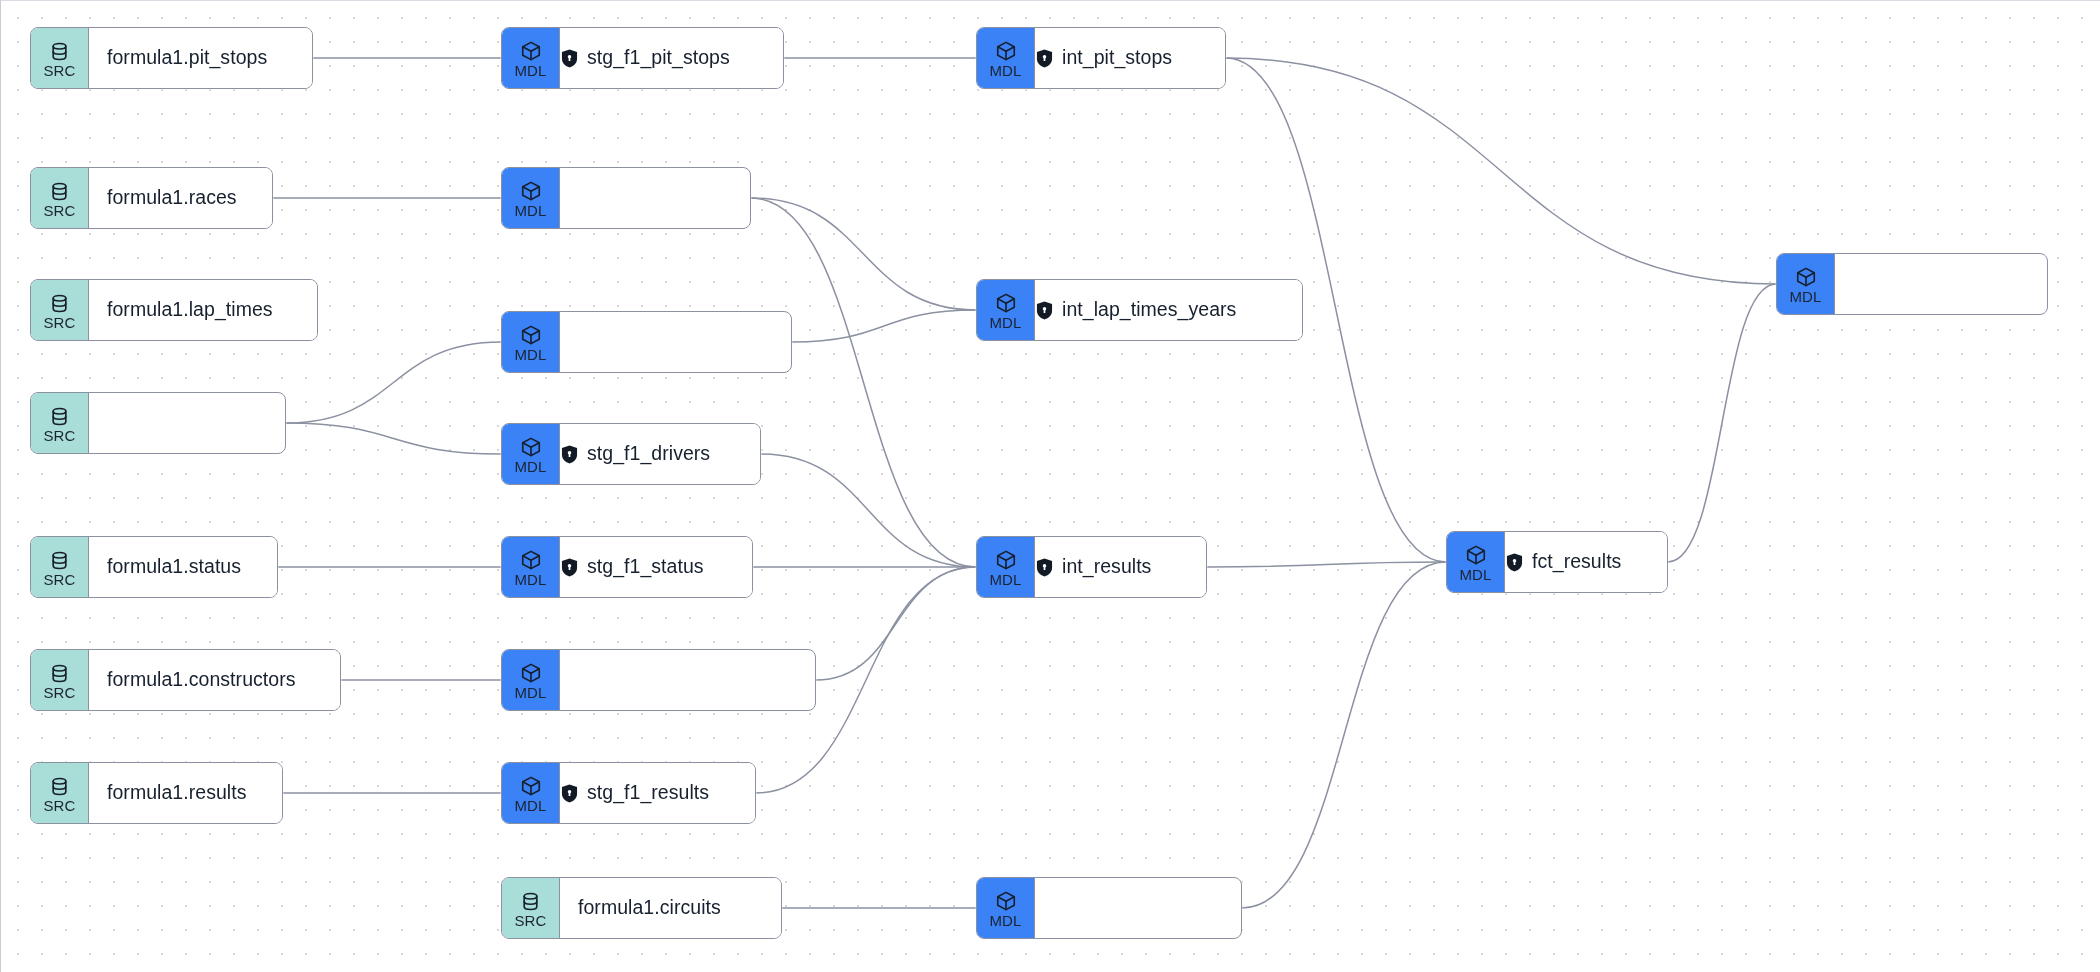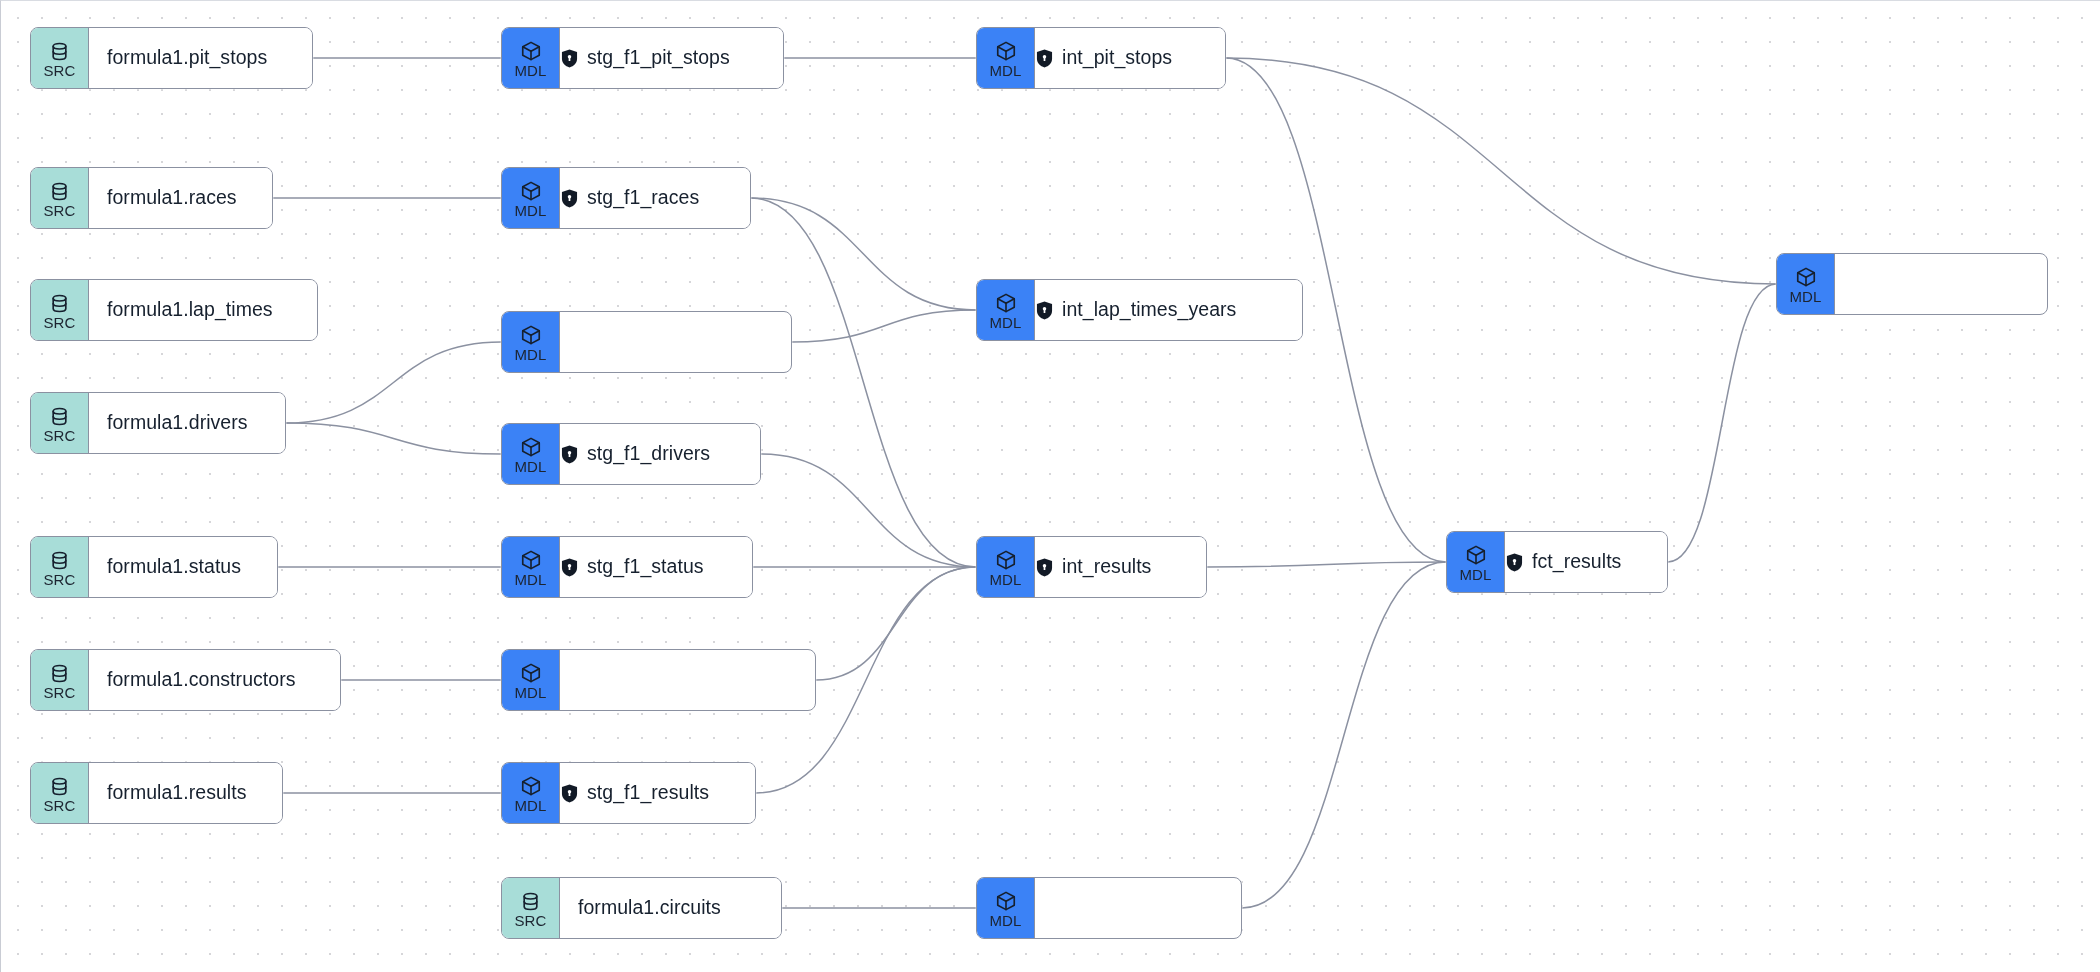--- a/index.html
+++ b/index.html
@@ -146,23 +146,20 @@
       </div>
       <div class="node src" style="left: 29px; top: 391px; width: 256px;">
         <div class="badge">
           <span class="glyph"><svg width="21" height="21" viewBox="0 0 24 24" fill="none" stroke="#16202e" stroke-width="1.9" stroke-linecap="round" stroke-linejoin="round">
               <ellipse cx="12" cy="6" rx="7.2" ry="3.1"></ellipse>
               <path d="M4.8 6v12c0 1.7 3.2 3.1 7.2 3.1s7.2-1.4 7.2-3.1V6"></path>
               <path d="M4.8 12c0 1.7 3.2 3.1 7.2 3.1s7.2-1.4 7.2-3.1"></path>
             </svg></span>
           <span class="btext">SRC</span>
         </div>
-        <div class="body">
-          <span class="label">formula1.drivers</span>
-        </div>
       </div>
       <div class="node src" style="left: 29px; top: 535px; width: 248px;">
         <div class="badge">
           <span class="glyph"><svg width="21" height="21" viewBox="0 0 24 24" fill="none" stroke="#16202e" stroke-width="1.9" stroke-linecap="round" stroke-linejoin="round">
               <ellipse cx="12" cy="6" rx="7.2" ry="3.1"></ellipse>
               <path d="M4.8 6v12c0 1.7 3.2 3.1 7.2 3.1s7.2-1.4 7.2-3.1V6"></path>
               <path d="M4.8 12c0 1.7 3.2 3.1 7.2 3.1s7.2-1.4 7.2-3.1"></path>
             </svg></span>
           <span class="btext">SRC</span>
         </div>
@@ -228,28 +225,20 @@
         </div>
       </div>
       <div class="node mdl" style="left: 500px; top: 166px; width: 250px;">
         <div class="badge">
           <span class="glyph"><svg width="22" height="22" viewBox="0 0 24 24" fill="none" stroke="#16202e" stroke-width="1.8" stroke-linecap="round" stroke-linejoin="round">
               <path d="M12 2.6 21 7.4v9.2L12 21.4 3 16.6V7.4z"></path>
               <path d="M3 7.4 12 12.2l9-4.8"></path>
               <path d="M12 12.2v9.2"></path>
             </svg></span>
           <span class="btext">MDL</span>
-        </div>
-        <div class="body">
-          <span class="shield"><svg width="17" height="19" viewBox="0 0 18 20" fill="#121a26">
-              <path d="M9 0.6 17 3.2v7.1c0 4.6-3.4 7.9-8 9.1-4.6-1.2-8-4.5-8-9.1V3.2z"></path>
-              <circle cx="9" cy="8.2" r="1.85" fill="#ffffff"></circle>
-              <path d="M8.1 8.6h1.8v4.1H8.1z" fill="#ffffff"></path>
-            </svg></span>
-          <span class="label">stg_f1_races</span>
         </div>
       </div>
       <div class="node mdl" style="left: 500px; top: 310px; width: 291px;">
         <div class="badge">
           <span class="glyph"><svg width="22" height="22" viewBox="0 0 24 24" fill="none" stroke="#16202e" stroke-width="1.8" stroke-linecap="round" stroke-linejoin="round">
               <path d="M12 2.6 21 7.4v9.2L12 21.4 3 16.6V7.4z"></path>
               <path d="M3 7.4 12 12.2l9-4.8"></path>
               <path d="M12 12.2v9.2"></path>
             </svg></span>
           <span class="btext">MDL</span>

